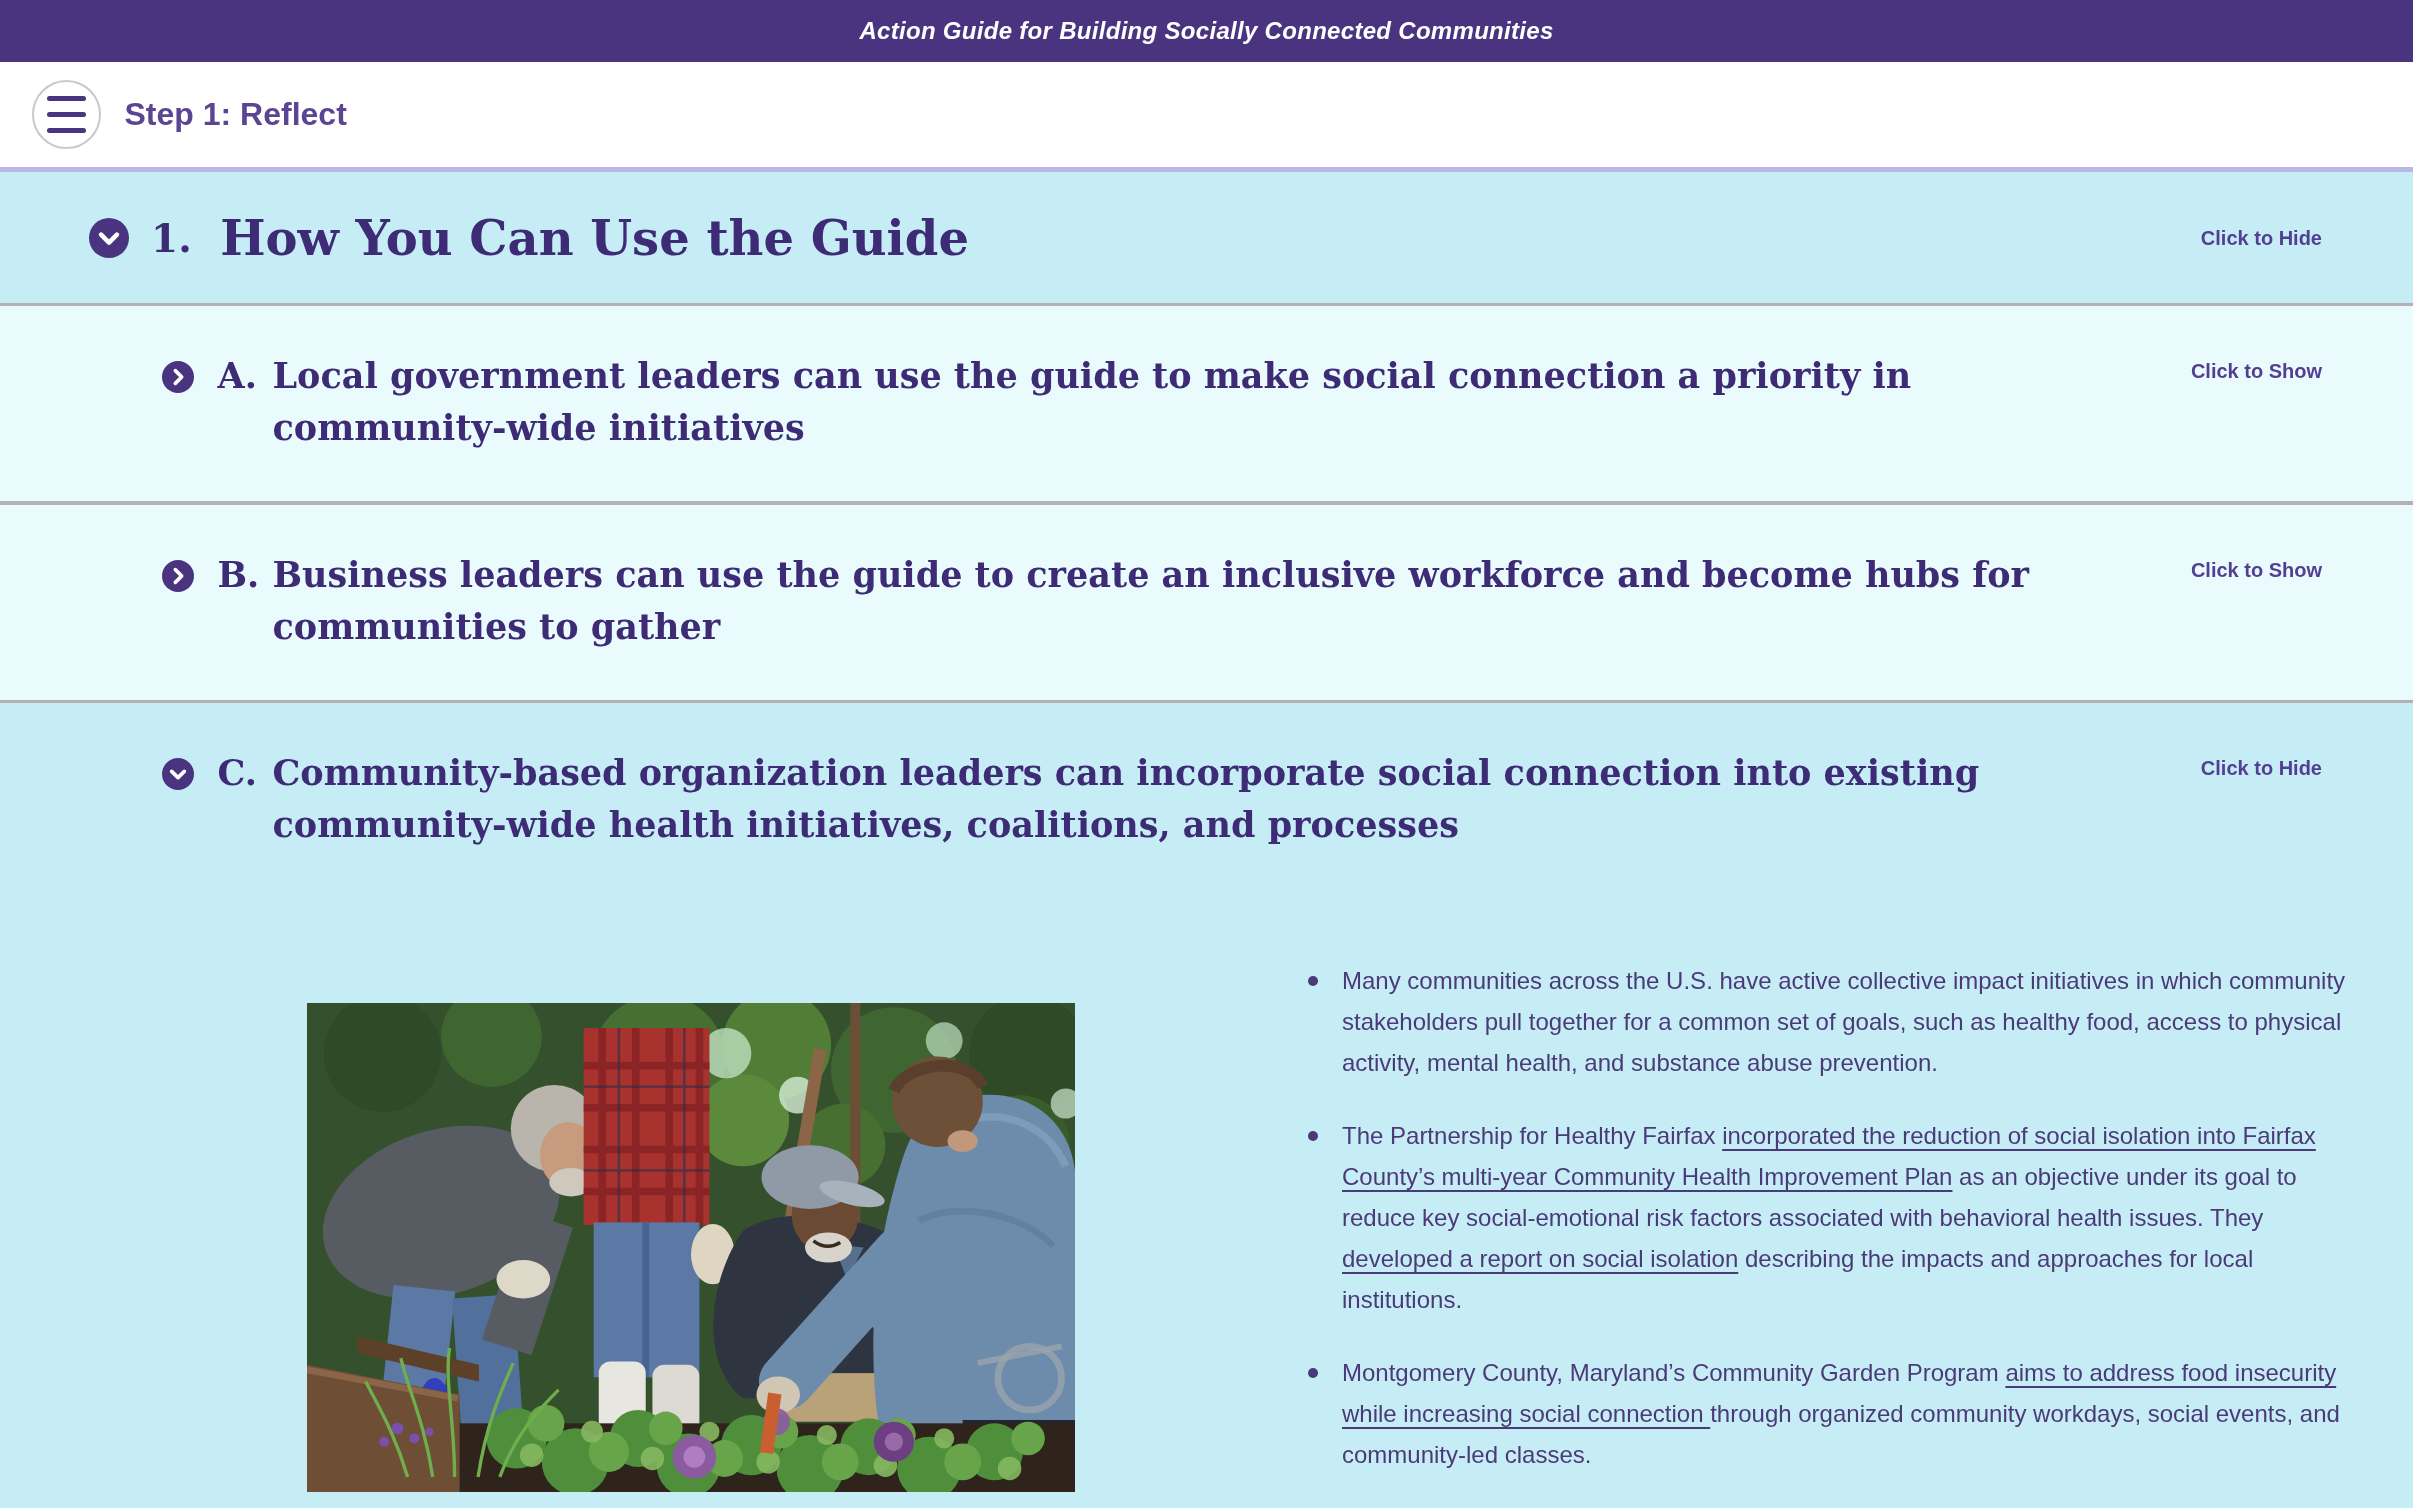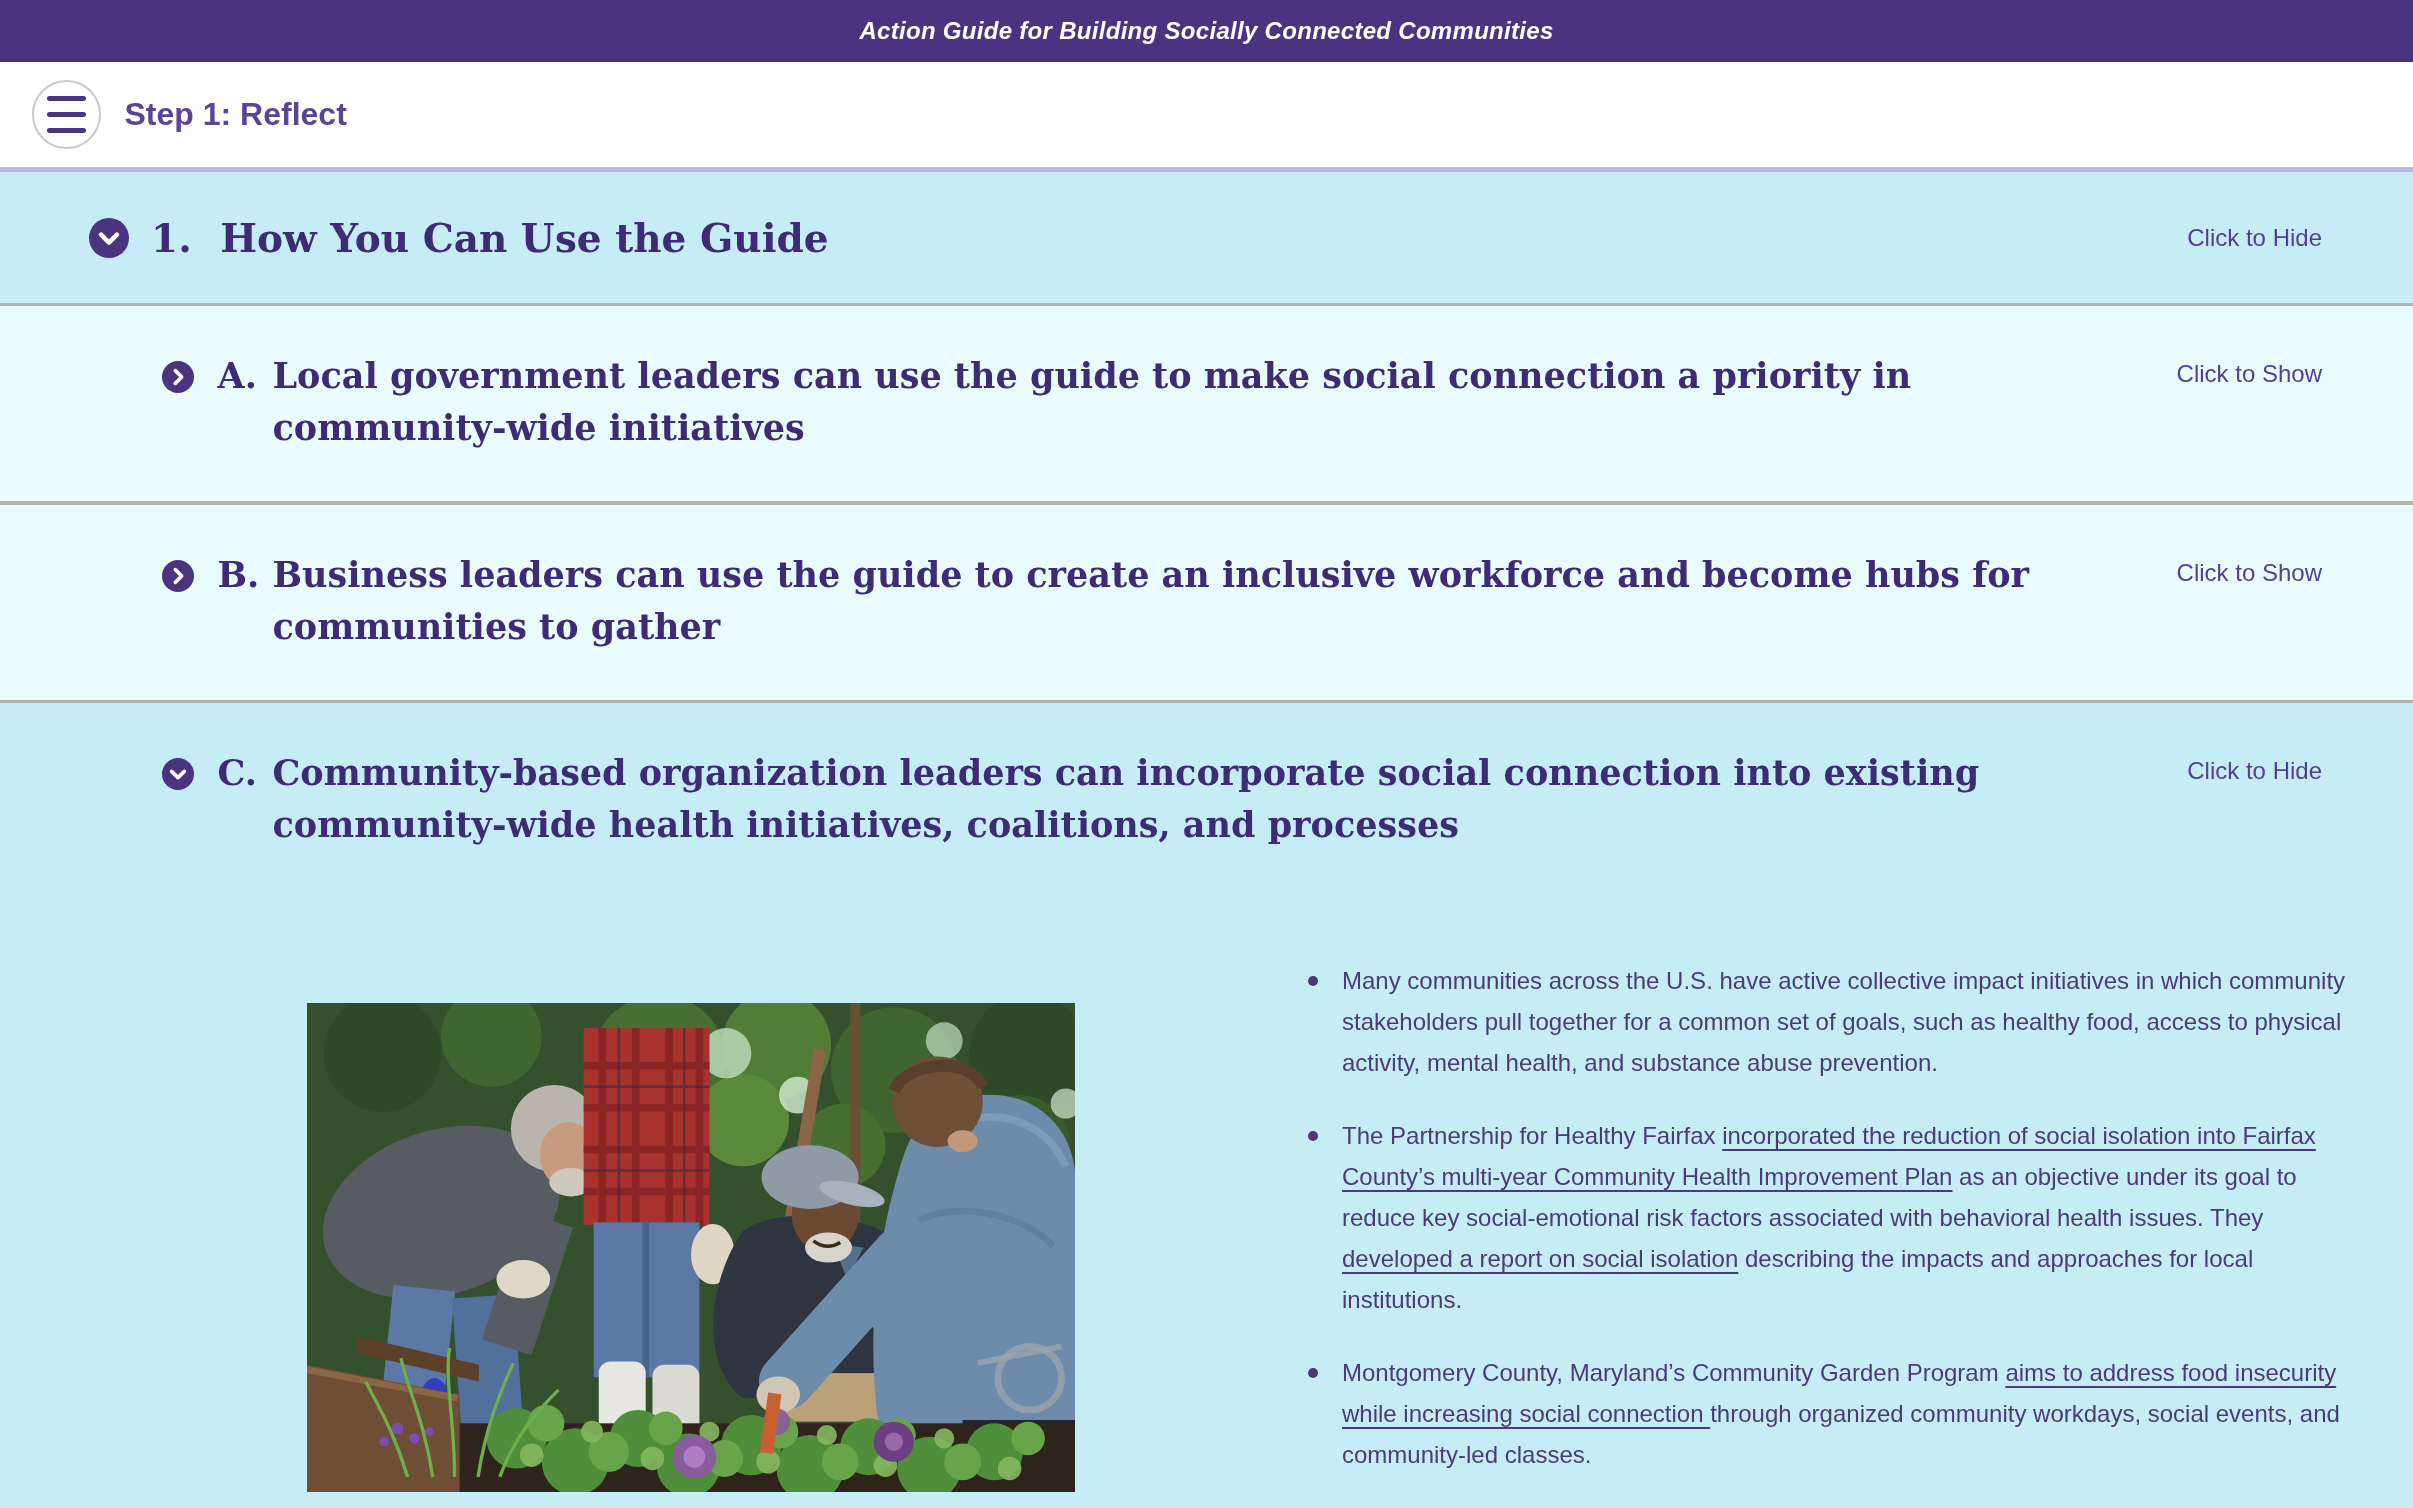--- a/index.html
+++ b/index.html
@@ -52,24 +52,24 @@
   
   .divider{height:3.4px;background:var(--divider-gray);}
   .serif{font-family:"DejaVu Serif","Liberation Serif",serif;font-weight:700;color:var(--heading-text);}
   .section-header{
     height:131px;background:var(--section-cyan);
     display:flex;align-items:center;position:relative;
     padding-left:89px;cursor:pointer;
   }
   .chev-lg{width:40px;height:40px;flex:none;}
   .h1-number{font-size:39px;margin-left:22px;}
-  .h1-title{font-size:39px;margin-left:28.5px;}
+  .h1-title{font-size:48px;margin-left:28.5px;}
   .toggle{
     position:absolute;right:91px;
-    color:var(--toggle-text);font-size:24px;font-weight:400;cursor:pointer;
+    color:var(--toggle-text);font-size:20px;font-weight:700;cursor:pointer;
   }
   .section-header .toggle{top:50%;transform:translateY(-50%);}
   .acc-row{background:var(--section-light);padding:44px 0 47px;position:relative;cursor:pointer;}
   .acc-row.cyan{background:var(--section-cyan);padding-bottom:0;height:826px;cursor:default;}
   .row-inner{display:flex;align-items:flex-start;padding-left:162px;}
   .chev-sm{width:32px;height:32px;flex:none;margin-top:11px;}
   .row-letter{font-size:35px;line-height:52px;margin-left:23.5px;width:55px;flex:none;}
   .row-title{font-size:35px;line-height:52px;max-width:1777px;}
   .acc-row .toggle{top:54px;}
   

